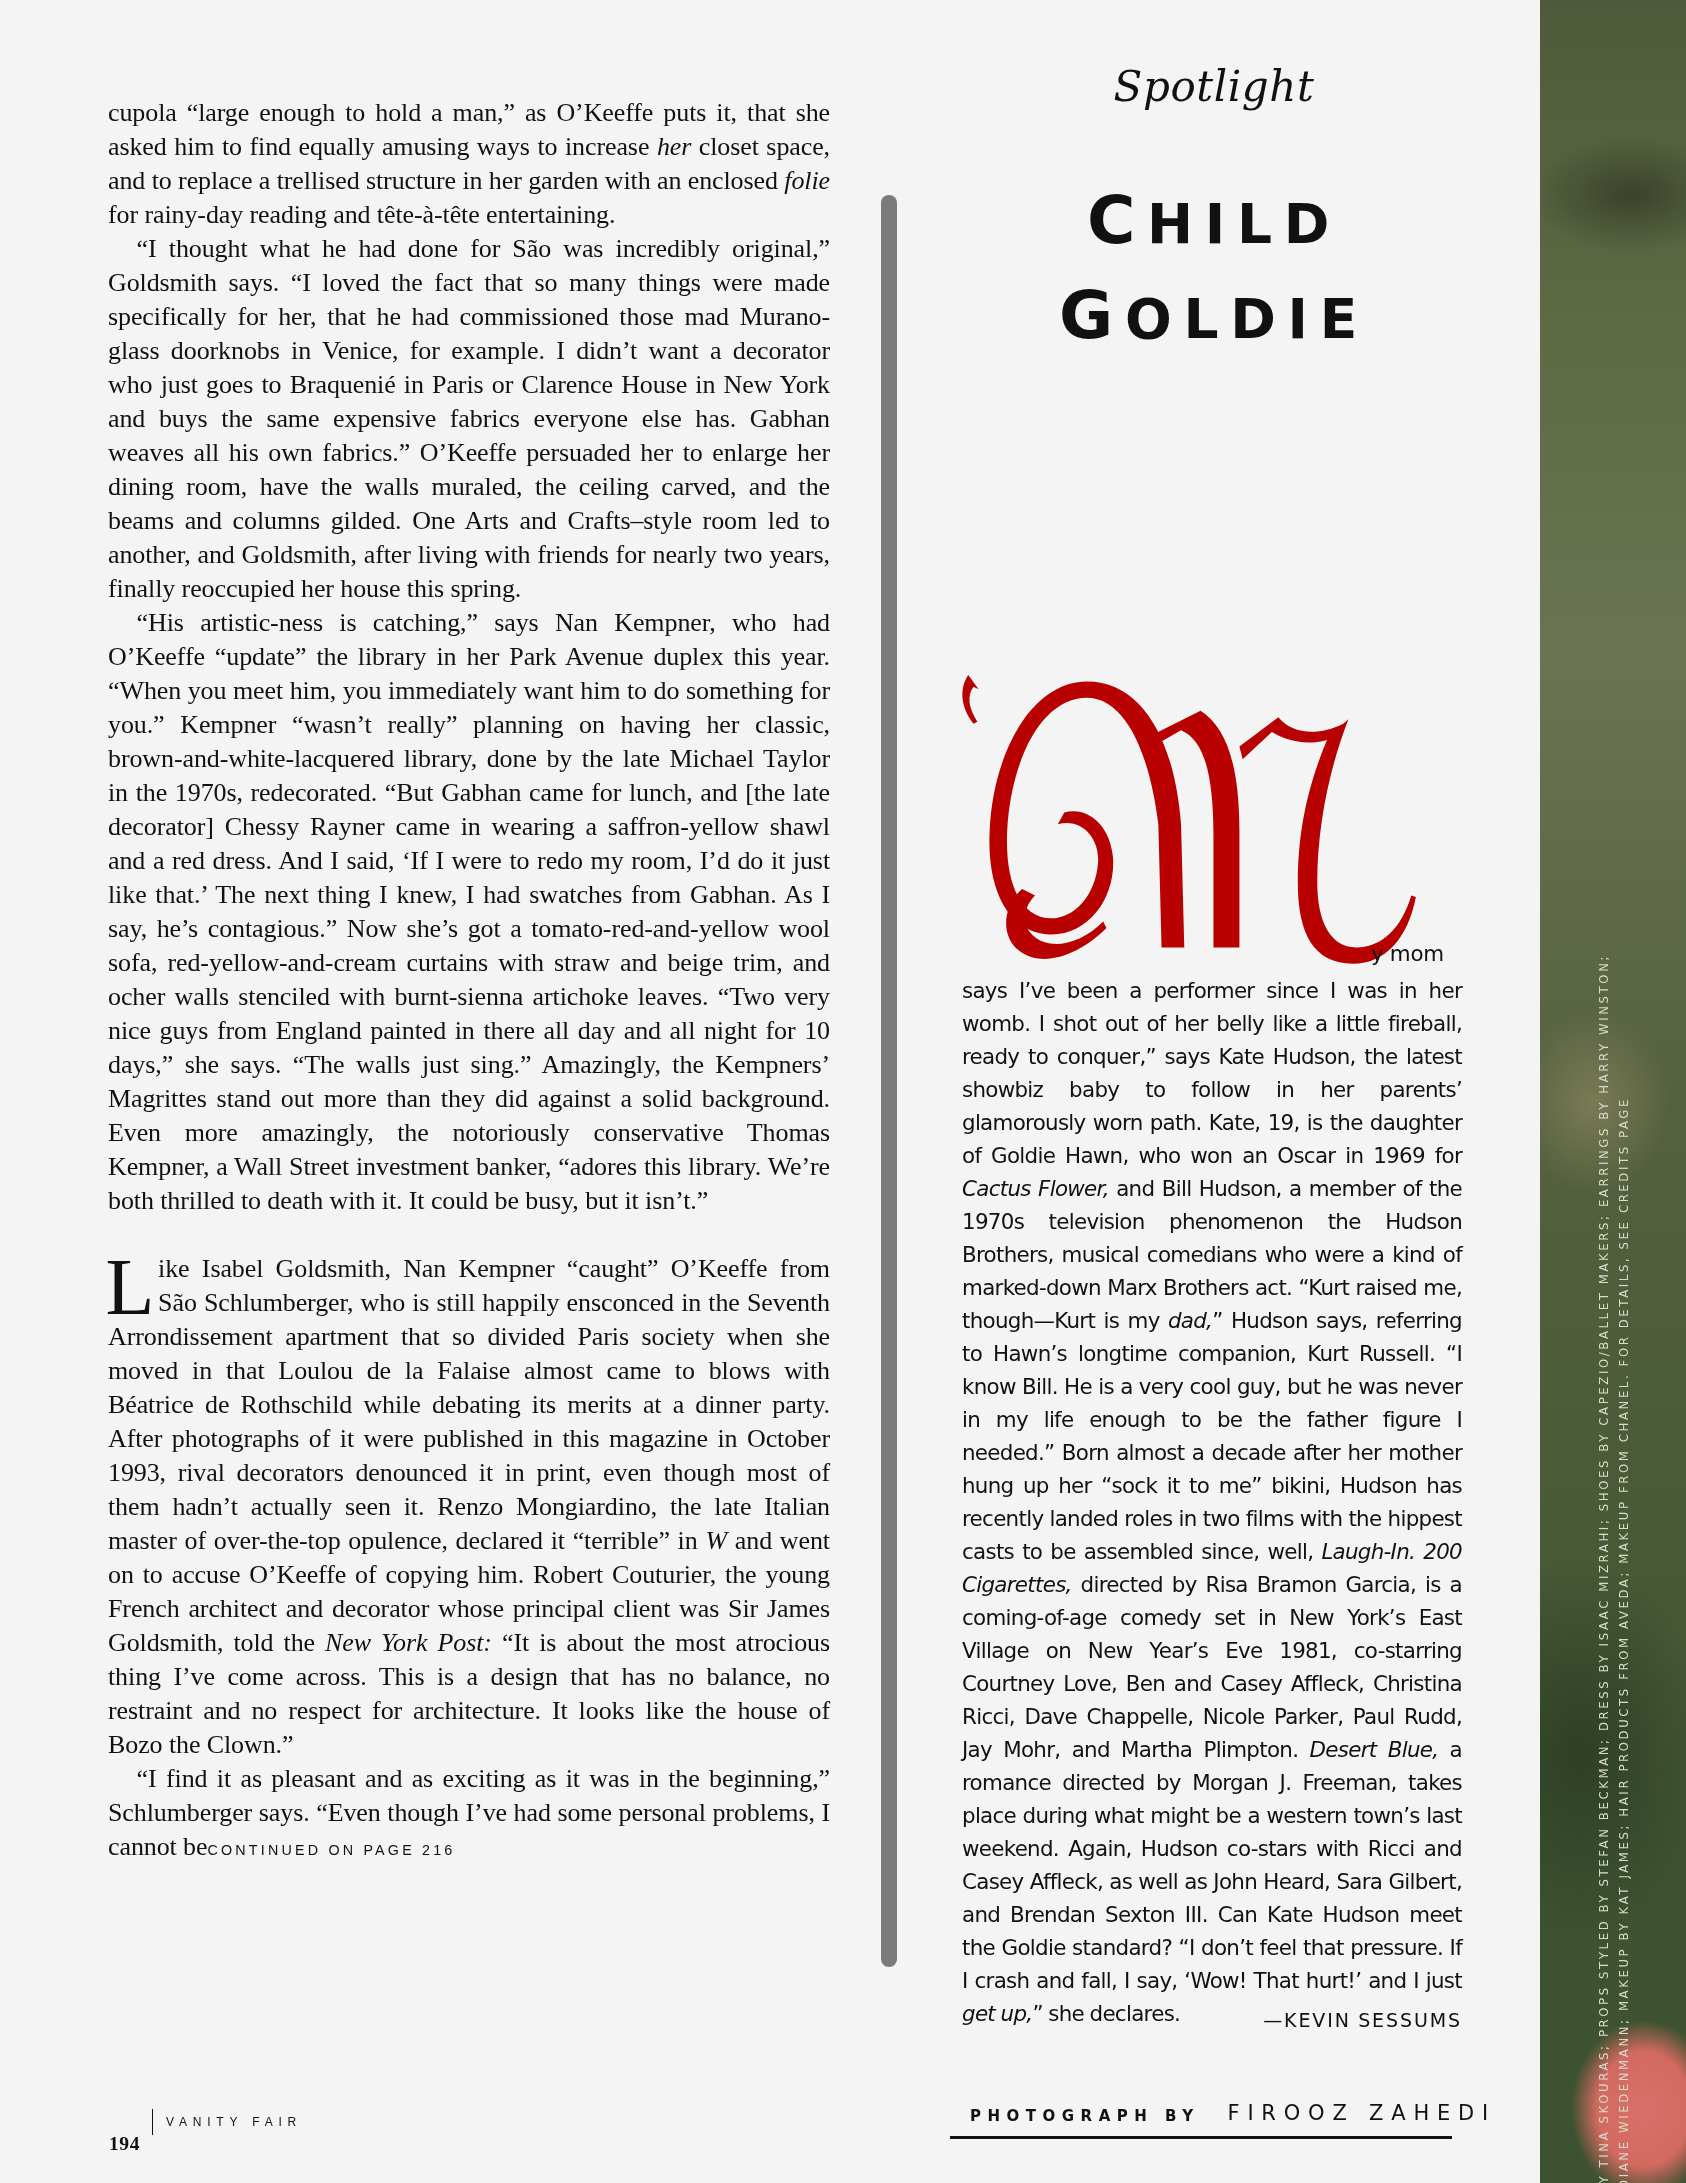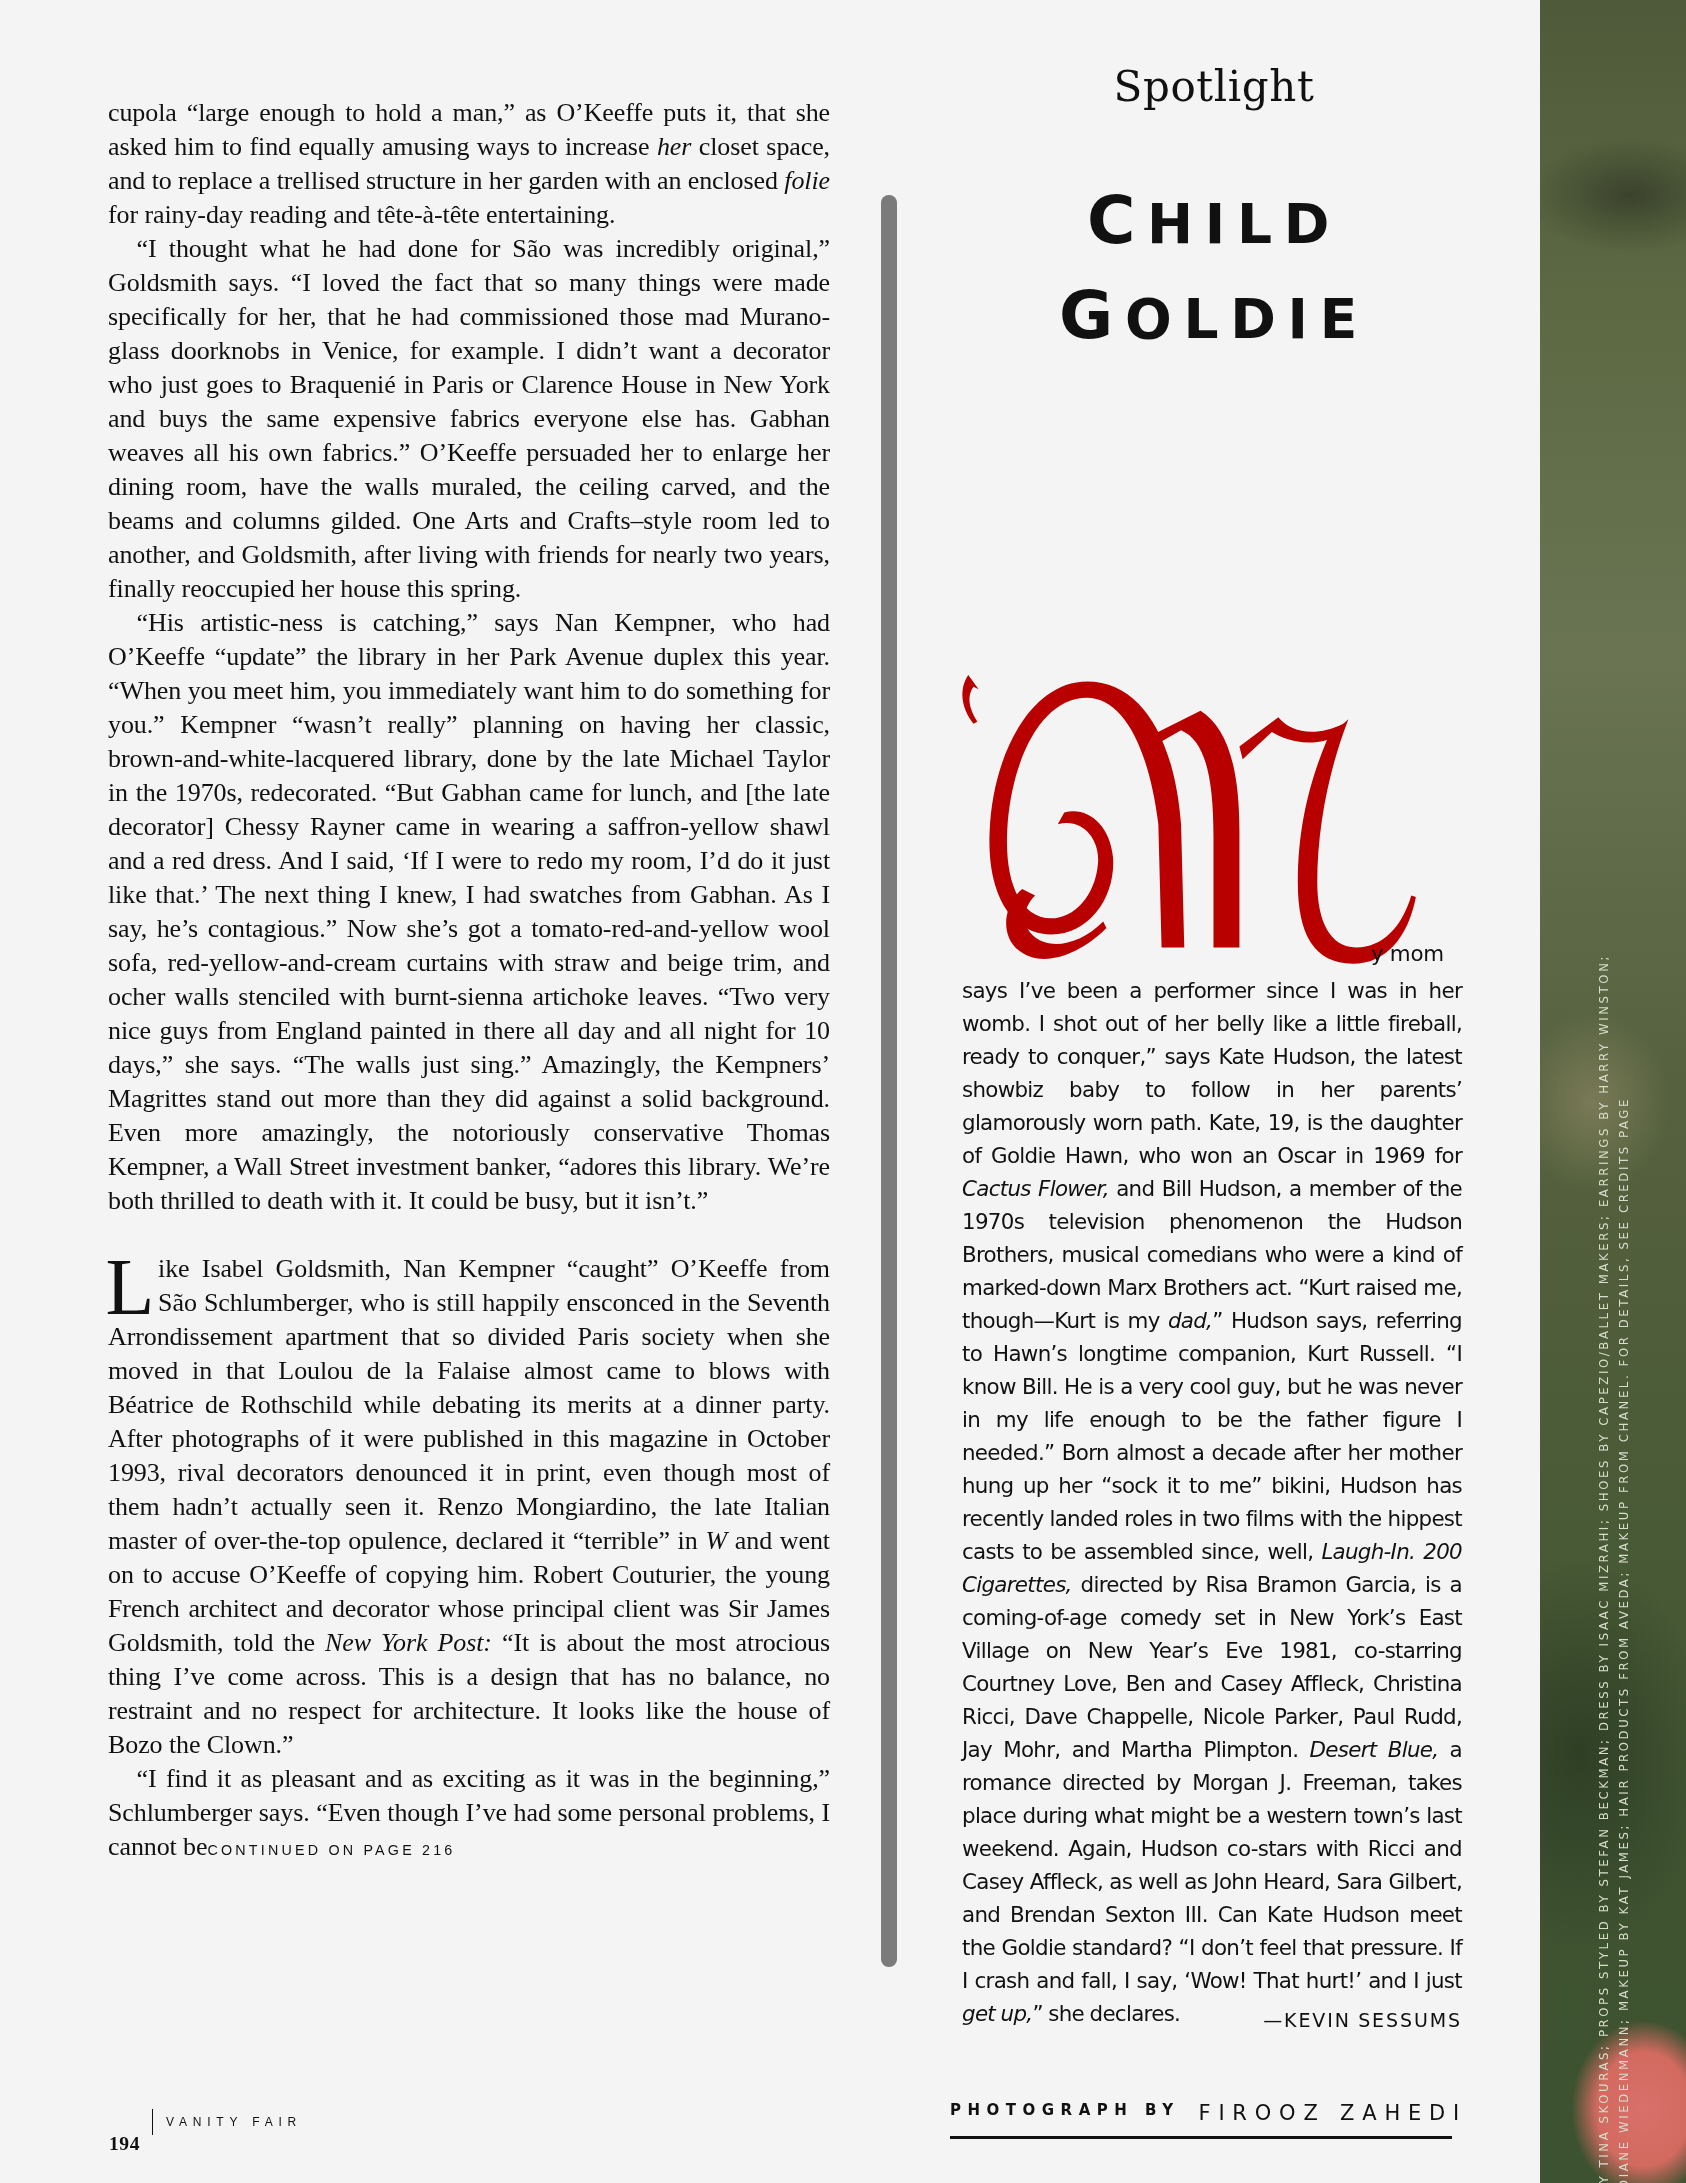--- a/index.html
+++ b/index.html
@@ -35,21 +35,21 @@
   .folio {
     position: absolute; left: 109px; top: 2109px; height: 26px; display: flex; align-items: center;
     font-family: "Liberation Sans", "DejaVu Sans", sans-serif;
   }
   .folio .page-num { font-family: "Liberation Serif", serif; font-weight: bold; font-size: 19.5px; letter-spacing: 0.6px; margin-top: 44px; }
   .folio .bar { width: 1.3px; height: 26px; background: #111; margin: 0 13px 0 11.7px; }
   .folio .mag { font-size: 12px; letter-spacing: 5.8px; }
   
   .kicker {
     position: absolute; left: 922px; top: 62px; width: 584px; text-align: center;
-    font-family: "DejaVu Serif", serif; font-size: 42px; letter-spacing: 0.6px;
+    font-family: "DejaVu Serif", serif; font-style: italic; font-size: 42px; letter-spacing: 0.6px;
   }
   .headline {
     position: absolute; left: 922px; top: 175px; width: 584px; text-align: center;
     font-family: "DejaVu Sans", sans-serif; font-weight: bold;
     font-size: 66px; line-height: 92px; letter-spacing: 11.7px;
   }
   .headline .sc { font-size: 55px; }
   .dropcap-M {
     position: absolute; left: 954px; top: 662px; width: 493px; height: 305px;
   }
@@ -60,23 +60,23 @@
   }
   .right-col i { font-style: italic; }
   .ymom {
     position: absolute; left: 1371px; top: 941px;
     font-family: "DejaVu Sans", sans-serif; font-size: 21.4px; letter-spacing: -0.3px;
   }
   .byline {
     float: right; font-size: 19px; letter-spacing: 1.9px; margin-top: 7px;
   }
   .photo-credit {
-    position: absolute; left: 950px; top: 2101px; width: 482px;
+    position: absolute; left: 970px; top: 2101px; width: 482px;
     font-family: "DejaVu Sans", sans-serif; font-size: 16px; letter-spacing: 5.2px;
-    display: flex; align-items: flex-start; gap: 19px; white-space: nowrap;
+    display: flex; align-items: flex-end; gap: 28px; white-space: nowrap;
   }
   .photo-credit .pre { font-size: 15px; font-weight: bold; letter-spacing: 6.5px; }
   .photo-credit .name { font-size: 21px; letter-spacing: 7.8px; }
   .credit-rule { position: absolute; left: 950px; top: 2136px; width: 286px; height: 2.6px; background: #111; width: 502px; }
   
   .photo-strip {
     position: absolute; left: 1540px; top: 0; width: 147px; height: 2183px; overflow: hidden;
     background:
       radial-gradient(ellipse 104px 58px at 91px 195px, rgba(40,45,30,.6), transparent),
       radial-gradient(ellipse 78px 91px at 52px 1103px, rgba(190,170,130,.35), transparent),

